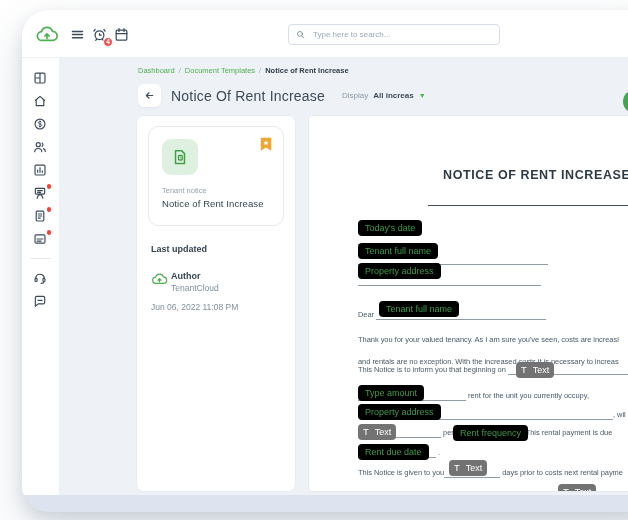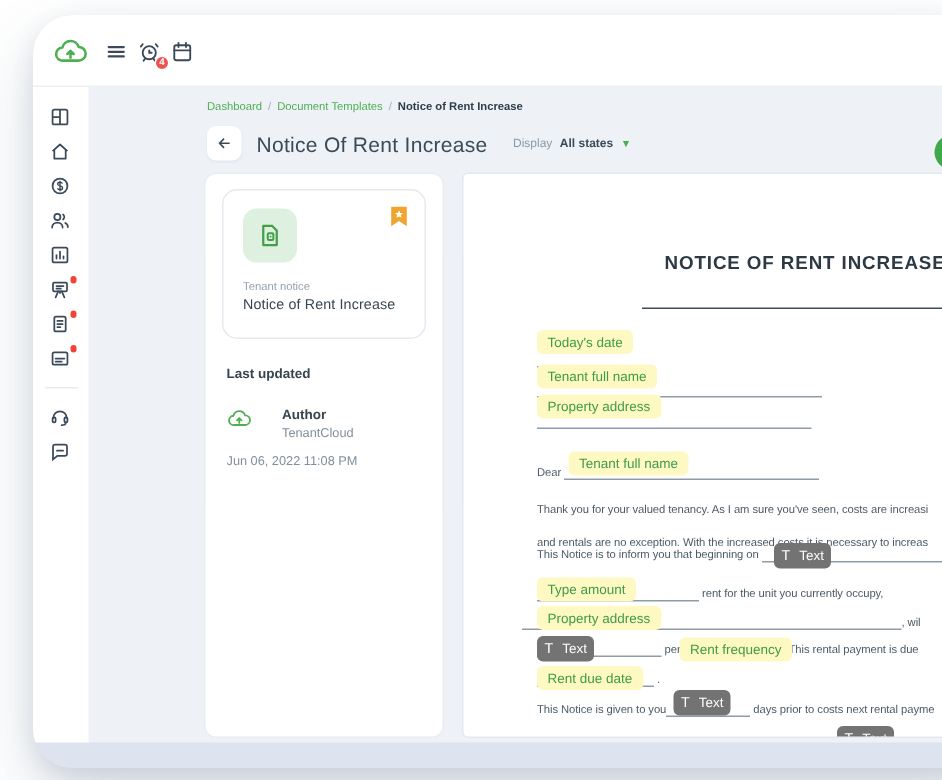--- a/index.html
+++ b/index.html
@@ -58,37 +58,37 @@
               border:1px solid #e8edf3;border-radius:8px;}
   .tpl-card{position:absolute;left:11px;top:10px;width:136px;height:100px;border:1px solid #e5eaf1;
             border-radius:10px;background:#fff;cursor:pointer;}
   .tile{position:absolute;left:13px;top:12px;width:36px;height:36px;border-radius:9px;background:#def0df;
         display:flex;align-items:center;justify-content:center;}
   .bm{position:absolute;right:11px;top:10px;width:12px;height:15px;cursor:pointer;}
   .card-cat{position:absolute;left:13px;top:59px;font-size:7.5px;color:#93a3af;}
   .card-title{position:absolute;left:13px;top:71px;font-size:9.5px;color:#36454f;letter-spacing:.1px;}
   .meta-label{position:absolute;left:14px;font-size:9px;font-weight:bold;color:#36454f;}
   .meta-value{position:absolute;left:14px;font-size:8.5px;color:#7f909c;margin-top:46px;}
-  .author-row{position:absolute;left:14px;top:155px;display:flex;gap:20px;align-items:flex-start;}
+  .author-row{position:absolute;left:14px;top:155px;display:flex;gap:3px;align-items:flex-start;}
   .author-texts{display:flex;flex-direction:column;gap:2px;}
   .author-label{font-size:9px;font-weight:bold;color:#36454f;}
   .author-value{font-size:8.5px;color:#7f909c;}
 
   
   .doc-panel{position:absolute;left:248px;top:57px;right:-30px;height:377px;background:#fff;
              border:1px solid #e3e9f0;border-radius:4px;overflow:hidden;}
   .doc-title{position:absolute;left:134px;top:52px;font-size:12.5px;font-weight:bold;color:#2d3a44;
              letter-spacing:.6px;white-space:nowrap;}
   .doc-title-rule{position:absolute;left:119px;top:89px;width:330px;border-bottom:1.5px solid #414c57;}
   .doc-row{position:absolute;display:flex;align-items:flex-end;white-space:pre;}
   .dtext{font-size:7.5px;line-height:11px;color:#4a5b67;letter-spacing:-0.05px;}
   .dline{display:inline-block;border-bottom:1px solid #8f9ca6;height:10px;}
   .pill{position:relative;z-index:2;border-radius:4px;font-size:9px;line-height:12px;padding:2px 7px;
         white-space:nowrap;cursor:pointer;}
-  .pill.green{background:#fef9c3;color:#3f9b48;}
+  .pill.green{background:#000000;color:#3f9b48;}
   .pill.orange{background:#737373;color:#fff;padding:2px 5px;}
   .t-ico{font-size:9.5px;margin-right:6px;}
 </style>
 </head>
 <body>
 
 <div class="window">
 
   <div class="topbar">
     <div class="logo">
@@ -110,20 +110,27 @@
         </svg>
         <span class="badge">4</span>
       </div>
       <div class="tb-btn">
         <svg width="15" height="15" viewBox="0 0 24 24" fill="none" stroke="#3a4a5a" stroke-width="2" stroke-linecap="round">
           <rect x="3.5" y="5" width="17" height="16" rx="2"></rect>
           <path d="M8 2.5V7M16 2.5V7M3.5 10.5h17"></path>
         </svg>
       </div>
     </div>
+    <div class="search">
+      <svg width="9" height="9" viewBox="0 0 24 24" fill="none" stroke="#7c8c98" stroke-width="2.4" stroke-linecap="round">
+        <circle cx="10.5" cy="10.5" r="6.5"></circle>
+          <path d="M15.5 15.5L21 21"></path>
+      </svg>
+      <input type="text" placeholder="Type here to search..." style="">
+    </div>
   </div>
 
   <div class="body-row">
 
     <div class="sidebar">
       <div class="side-item">
         <svg width="14" height="14" viewBox="0 0 24 24" fill="none" stroke="#3b4a5a" stroke-width="2">
           <rect x="3.5" y="3.5" width="17" height="17" rx="2"></rect>
             <path d="M12 3.5v17M3.5 12h8.5"></path>
         </svg>
@@ -198,21 +205,21 @@
 
       <div class="title-row">
         <div class="back-btn">
           <svg width="11" height="11" viewBox="0 0 24 24" fill="none" stroke="#3c4a57" stroke-width="2.4" stroke-linecap="round" stroke-linejoin="round">
             <path d="M19 12H5M11 6l-6 6 6 6"></path>
           </svg>
         </div>
         <div class="page-title">Notice Of Rent Increase</div>
         <div class="display-wrap">
           <span class="display-label">Display</span>
-          <span class="display-value">All states</span>
+          <span class="display-value">All increas</span>
           <span class="chev">▼</span>
         </div>
       </div>
 
       <div class="primary-btn"></div>
 
       <div class="left-panel">
         <div class="tpl-card">
           <div class="tile">
             <svg width="18" height="18" viewBox="0 0 24 24" fill="none" stroke="#43a047" stroke-width="2" stroke-linejoin="round">
@@ -254,21 +261,21 @@
             <div class="doc-row" style="top: 160px; left: 49px;"><span class="dline" style="width: 183px;"></span></div>
             <div class="doc-row" style="top: 185px; left: 70px;"><span class="pill green">Tenant full name</span></div>
             <div class="doc-row" style="top: 193px; left: 49px;"><span class="dtext">Dear </span><span class="dline" style="width: 170px;"></span></div>
             <div class="doc-row" style="top: 218px; left: 49px;"><span class="dtext">Thank you for your valued tenancy. As I am sure you've seen, costs are increasi</span></div>
             <div class="doc-row" style="top: 240px; left: 49px;"><span class="dtext">and rentals are no exception. With the increased costs it is necessary to increas</span></div>
             <div class="doc-row" style="top: 246px; left: 207px;"><span class="pill orange"><span class="t-ico">T</span>Text</span></div>
             <div class="doc-row" style="top: 248px; left: 49px;"><span class="dtext">This Notice is to inform you that beginning on </span><span class="dline" style="width: 170px;"></span></div>
             <div class="doc-row" style="top: 269px; left: 49px;"><span class="pill green">Type amount</span></div>
             <div class="doc-row" style="top: 274px; left: 49px;"><span class="dline" style="width: 108px;"></span><span class="dtext"> rent for the unit you currently occupy,</span></div>
             <div class="doc-row" style="top: 288px; left: 49px;"><span class="pill green">Property address</span></div>
-            <div class="doc-row" style="top: 293px; left: 39px;"><span class="dline" style="width: 253px;"></span><span class="dtext">, wil</span></div>
+            <div class="doc-row" style="top: 293px; left: 51px;"><span class="dline" style="width: 253px;"></span><span class="dtext">, wil</span></div>
             <div class="doc-row" style="top: 308px; left: 49px;"><span class="pill orange"><span class="t-ico">T</span>Text</span></div>
             <div class="doc-row" style="top: 309px; left: 144px;"><span class="pill green">Rent frequency</span></div>
             <div class="doc-row" style="top: 311px; left: 49px;"><span class="dline" style="width: 83px;"></span><span class="dtext"> per </span><span class="dline" style="width: 66px;"></span><span class="dtext">. This rental payment is due </span></div>
             <div class="doc-row" style="top: 328px; left: 49px;"><span class="pill green">Rent due date</span></div>
             <div class="doc-row" style="top: 331px; left: 49px;"><span class="dline" style="width: 78px;"></span><span class="dtext"> .</span></div>
             <div class="doc-row" style="top: 344px; left: 140px;"><span class="pill orange"><span class="t-ico">T</span>Text</span></div>
             <div class="doc-row" style="top: 351px; left: 49px;"><span class="dtext">This Notice is given to you</span><span class="dline" style="width: 56px;"></span><span class="dtext"> days prior to costs next rental payme</span></div>
             <div class="doc-row" style="top: 368px; left: 249px;"><span class="pill orange"><span class="t-ico">T</span>Text</span></div>
           </div>
       </div>

